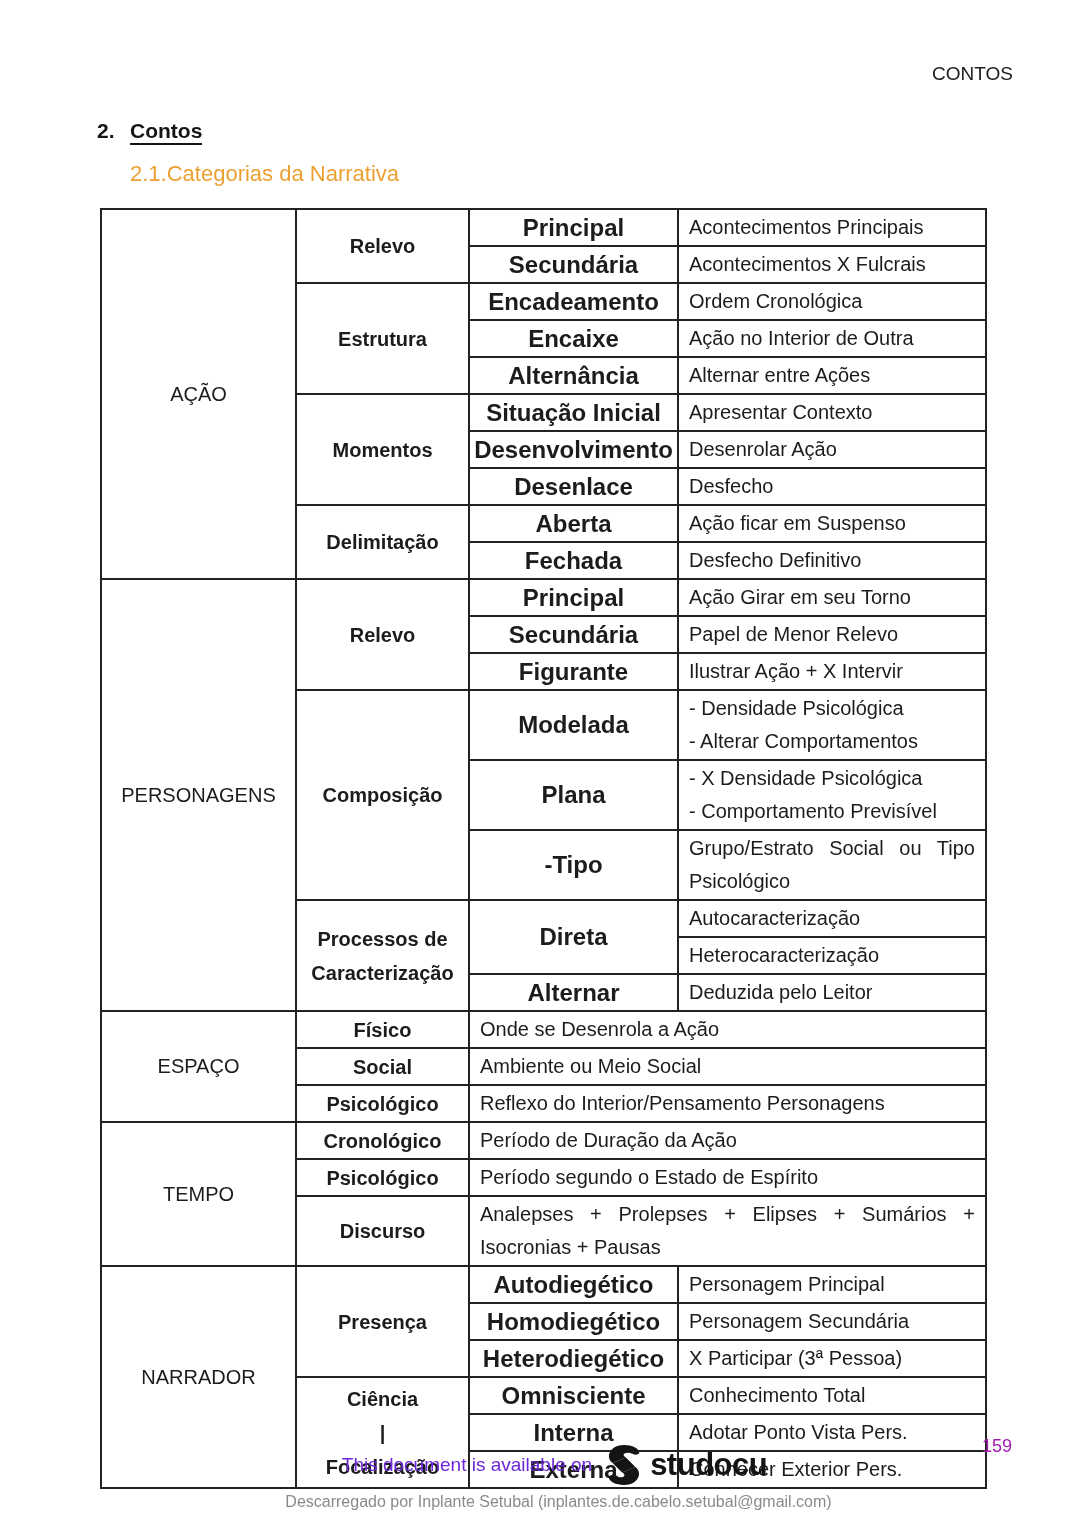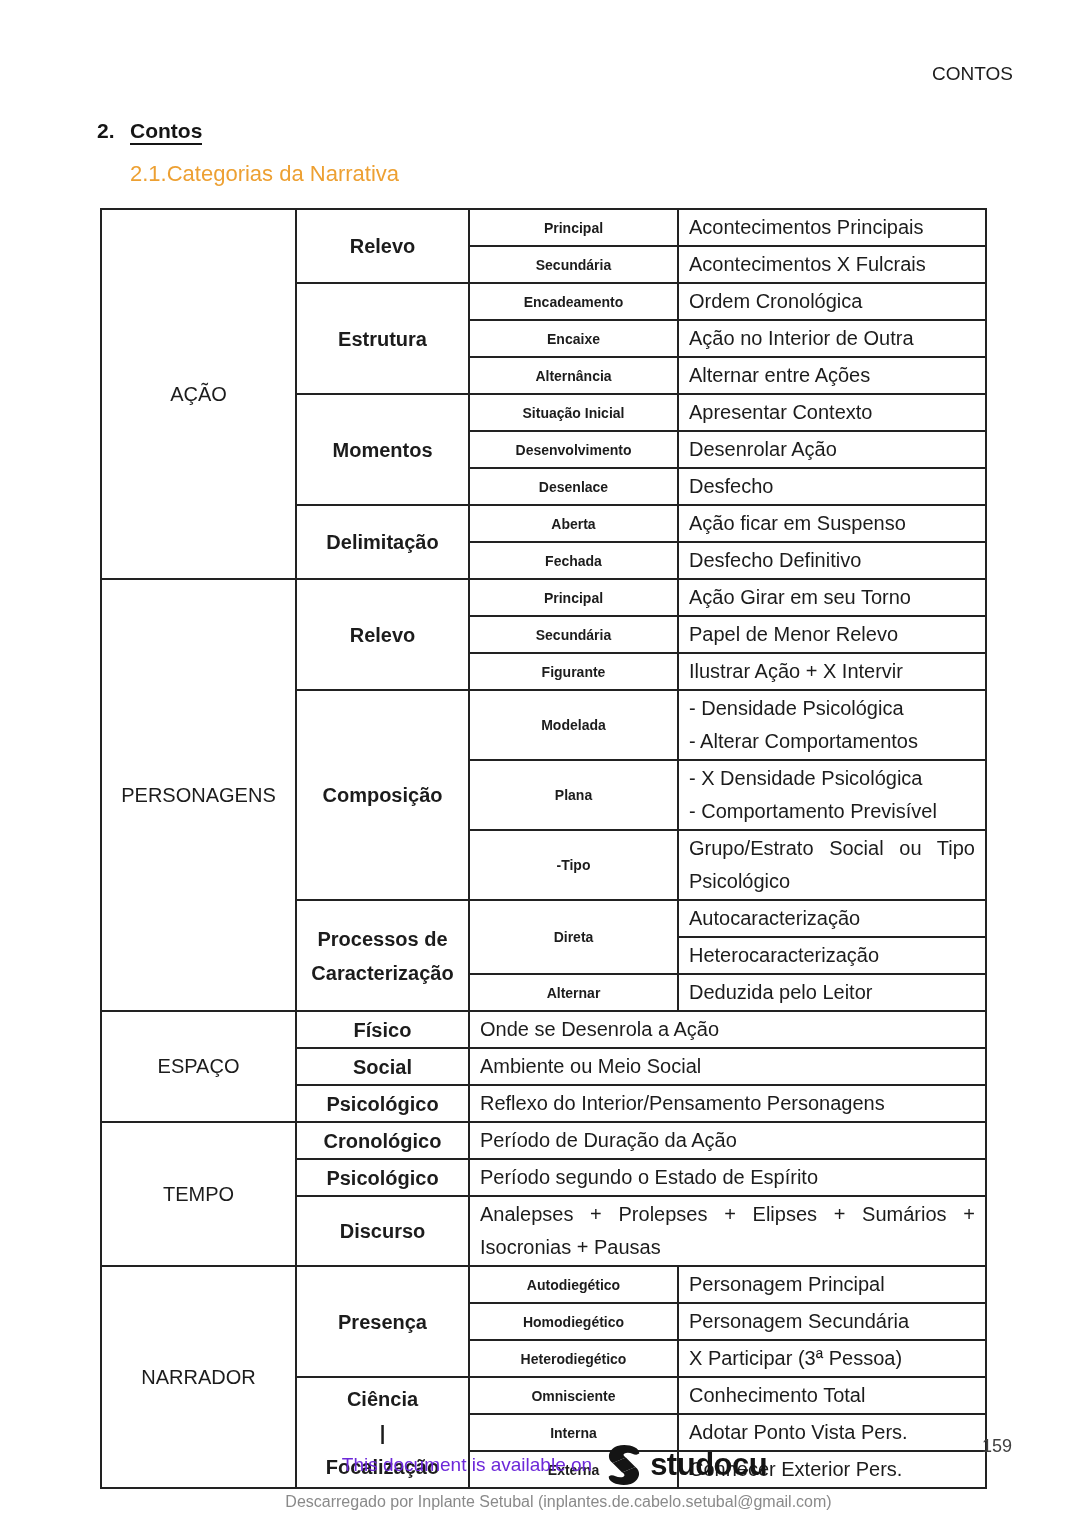--- a/index.html
+++ b/index.html
@@ -65,38 +65,38 @@
   .ntable .grp {
     font-weight: bold;
     font-size: 20px;
     text-align: center;
     white-space: pre-line;
     line-height: 34px;
     padding: 0 4px;
   }
   .ntable .typ {
     font-weight: bold;
-    font-size: 14px;
+    font-size: 24px;
     text-align: center;
     padding: 0 4px;
   }
   .ntable .dsc {
     font-size: 20px;
     padding: 1px 10px;
     white-space: pre-line;
     line-height: 33px;
     text-align: left;
   }
   .ntable .dsc.justify { text-align: justify; }
   .pagenum {
     position: absolute;
     top: 1436px;
     right: 97px;
     font-size: 18px;
-    color: #404040;
+    color: #a21caf;
   }
   .footer-brand {
     position: absolute;
     top: 1444px;
     left: 0;
     width: 100%;
     display: flex;
     justify-content: center;
     align-items: center;
     gap: 13px;

